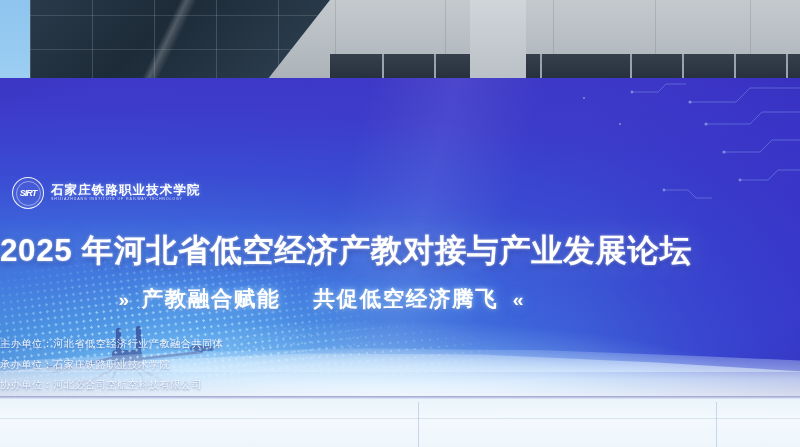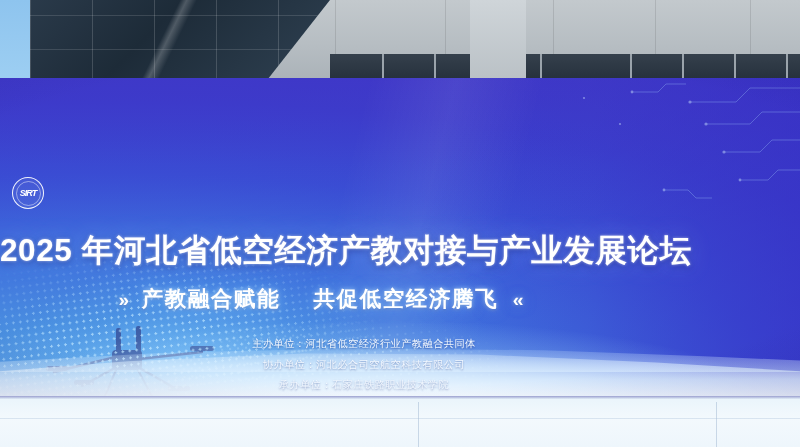--- a/index.html
+++ b/index.html
@@ -99,21 +99,21 @@
   .title{position:absolute;left:0;top:152px;width:656px;text-align:center;
      font-size:31.5px;font-weight:bold;letter-spacing:.6px;color:#ffffff;
      text-shadow:0 0 3px rgba(255,255,255,.55),0 2px 7px rgba(20,30,120,.55),0 0 22px rgba(150,205,255,.45);
      white-space:nowrap;}
 
   .subtitle{position:absolute;left:0;top:206px;width:640px;text-align:center;
      font-size:21.5px;font-weight:bold;color:#ffffff;letter-spacing:1.6px;white-space:nowrap;
      text-shadow:0 0 4px rgba(190,230,255,.85),0 0 14px rgba(120,190,255,.6),0 1px 3px rgba(20,30,120,.5);}
   .subtitle .chev{font-weight:bold;letter-spacing:-2px;margin:0 7px;font-size:19px;}
 
-  .orgs{position:absolute;left:0;top:256px;width:728px;text-align:center;}
+  .orgs{position:absolute;left:0;top:256px;width:728px;}
   .org-line{font-size:10.2px;color:#f2f8ff;letter-spacing:.45px;line-height:20.5px;white-space:nowrap;
      text-shadow:0 1px 2px rgba(20,40,120,.45);}
 
   
   .floor{position:absolute;left:0;top:396px;width:800px;height:51px;
      background:linear-gradient(180deg,#e9f4fb 0%,#f3f9fd 45%,#eef6fc 100%);}
   .floor-top{position:absolute;left:0;top:0;width:800px;height:3px;
      background:linear-gradient(180deg,rgba(90,90,170,.55),rgba(200,215,235,.25));}
   .floor-seam{position:absolute;top:6px;width:1px;height:45px;background:rgba(150,175,205,.45);}
   .floor-seam-h{position:absolute;left:0;top:22px;width:800px;height:1px;background:rgba(165,190,215,.35);}
@@ -215,36 +215,40 @@
     <div class="dots"></div>
     <div class="wave-crest"></div>
     <div class="wave-edge"></div>
     <div class="ban-vignette"></div>
 
     <div class="logo">
       <div class="logo-mark">
         <div class="ring"></div>
         <span class="swoosh">SIRT</span>
       </div>
+      <div class="logo-txt">
+        <div class="logo-cn">石家庄铁路职业技术学院</div>
+        <div class="logo-en">SHIJIAZHUANG INSTITUTE OF RAILWAY TECHNOLOGY</div>
+      </div>
     </div>
 
     <div class="title">2025 年河北省低空经济产教对接与产业发展论坛</div>
 
     <div class="subtitle">
       <span class="chev">››</span>
       <span>产教融合赋能</span>
       <span style="display:inline-block;width:18px"></span>
       <span>共促低空经济腾飞</span>
       <span class="chev">‹‹</span>
     </div>
 
     <div class="orgs">
       <div class="org-line">主办单位：河北省低空经济行业产教融合共同体</div>
+      <div class="org-line">承办单位：石家庄铁路职业技术学院</div>
       <div class="org-line">协办单位：河北必合司空航空科技有限公司</div>
-      <div class="org-line">承办单位：石家庄铁路职业技术学院</div>
     </div>
 
   </div>
 
   <div class="floor">
     <div class="floor-top"></div>
     <div class="floor-seam" style="left:418px"></div>
     <div class="floor-seam" style="left:716px"></div>
     <div class="floor-seam-h"></div>
   </div>

